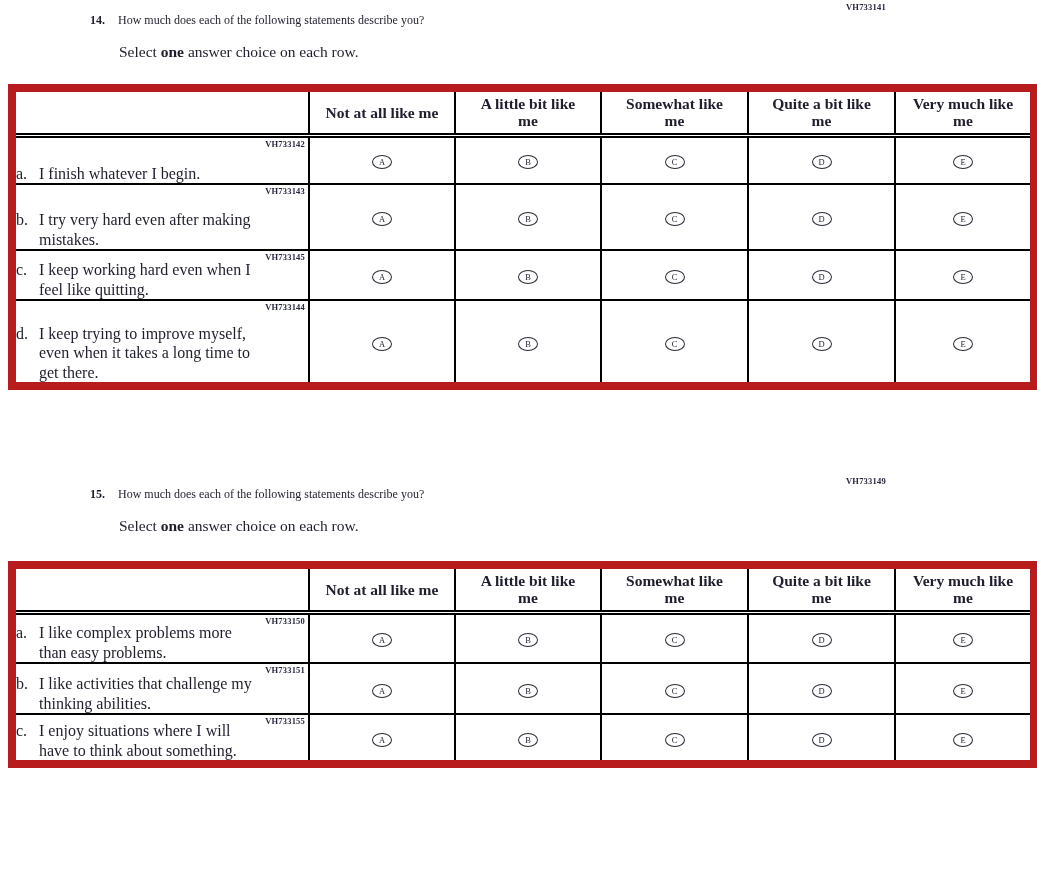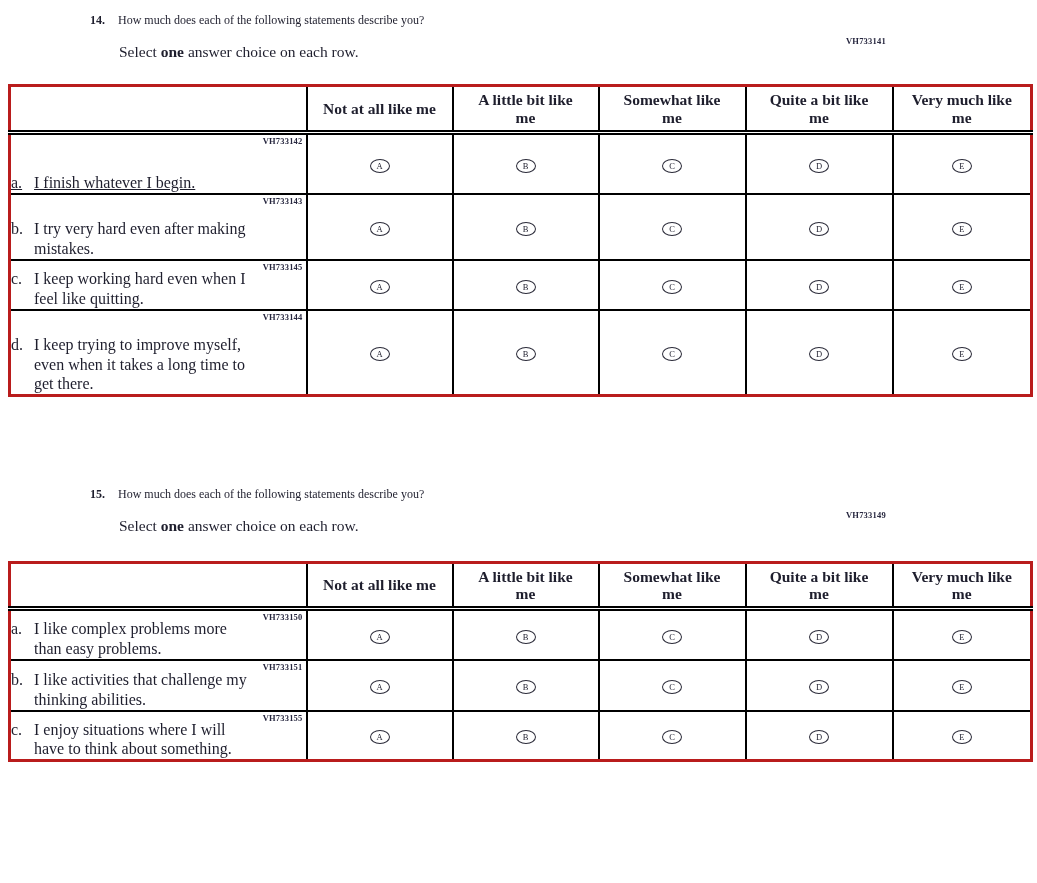--- a/index.html
+++ b/index.html
@@ -4,30 +4,29 @@
 <style>
   html,body{margin:0;padding:0;background:#ffffff;}
   .page{
     position:relative;width:1037px;height:883px;background:#ffffff;
     font-family:"Liberation Serif","DejaVu Serif",serif;color:#1e1e2d;
     overflow:hidden;
   }
   .qcode{
     position:absolute;font-size:8.5px;color:#27273f;letter-spacing:.2px;
     font-weight:bold;
-    margin-top:34px;
   }
   .qline{position:absolute;display:flex;font-size:12px;line-height:1.2;}
   .qnum{font-weight:bold;width:28px;flex:none;}
   .selectline{position:absolute;font-size:15.5px;line-height:1.2;}
   .selectline .b{font-weight:bold;}
   table.resp{
     position:absolute;left:8px;width:1022px;
     border-collapse:collapse;table-layout:fixed;
-    border:3px solid #b91c1c;
+    border:8px solid #b91c1c;
   }
   table.resp col.c0{width:297px;}
   table.resp col.ca{width:146px;}
   table.resp col.cb{width:146px;}
   table.resp col.cc{width:147px;}
   table.resp col.cd{width:147px;}
   table.resp col.ce{width:139px;}
   table.resp th, table.resp td{border:2px solid #000;padding:0;}
   table.resp thead th{
     border-bottom:5px double #000;
@@ -47,21 +46,21 @@
   .rl{width:23px;flex:none;}
   .rt{max-width:224px;}
   td.bub{text-align:center;vertical-align:middle;}
   .bubble{
     display:inline-block;width:18px;height:12px;border:1px solid #2a2a38;
     border-radius:50%;font-size:8.5px;line-height:12px;text-align:center;
     font-family:"Liberation Serif","DejaVu Serif",serif;color:#1e1e2d;
     cursor:pointer;
   }
   
-  tr.h46{height:46px;}tr.h47{height:47px;}tr.h49{height:61px;text-decoration:underline;}
+  tr.h46{height:46px;}tr.h47{height:47px;}tr.h49{height:49px;}
   tr.h64{height:64px;}tr.h65{height:50px;}tr.h66{height:66px;}
   tr.h67{height:51px;}tr.h86{height:86px;}
   
   #code-q14{top:2px;left:846px;}
   #line-q14{top:13px;left:90px;}
   #sel-q14{top:43px;left:119px;}
   #table-q14{top:84px;}
   #code-q15{top:476px;left:846px;}
   #line-q15{top:487px;left:90px;}
   #sel-q15{top:517px;left:119px;}

